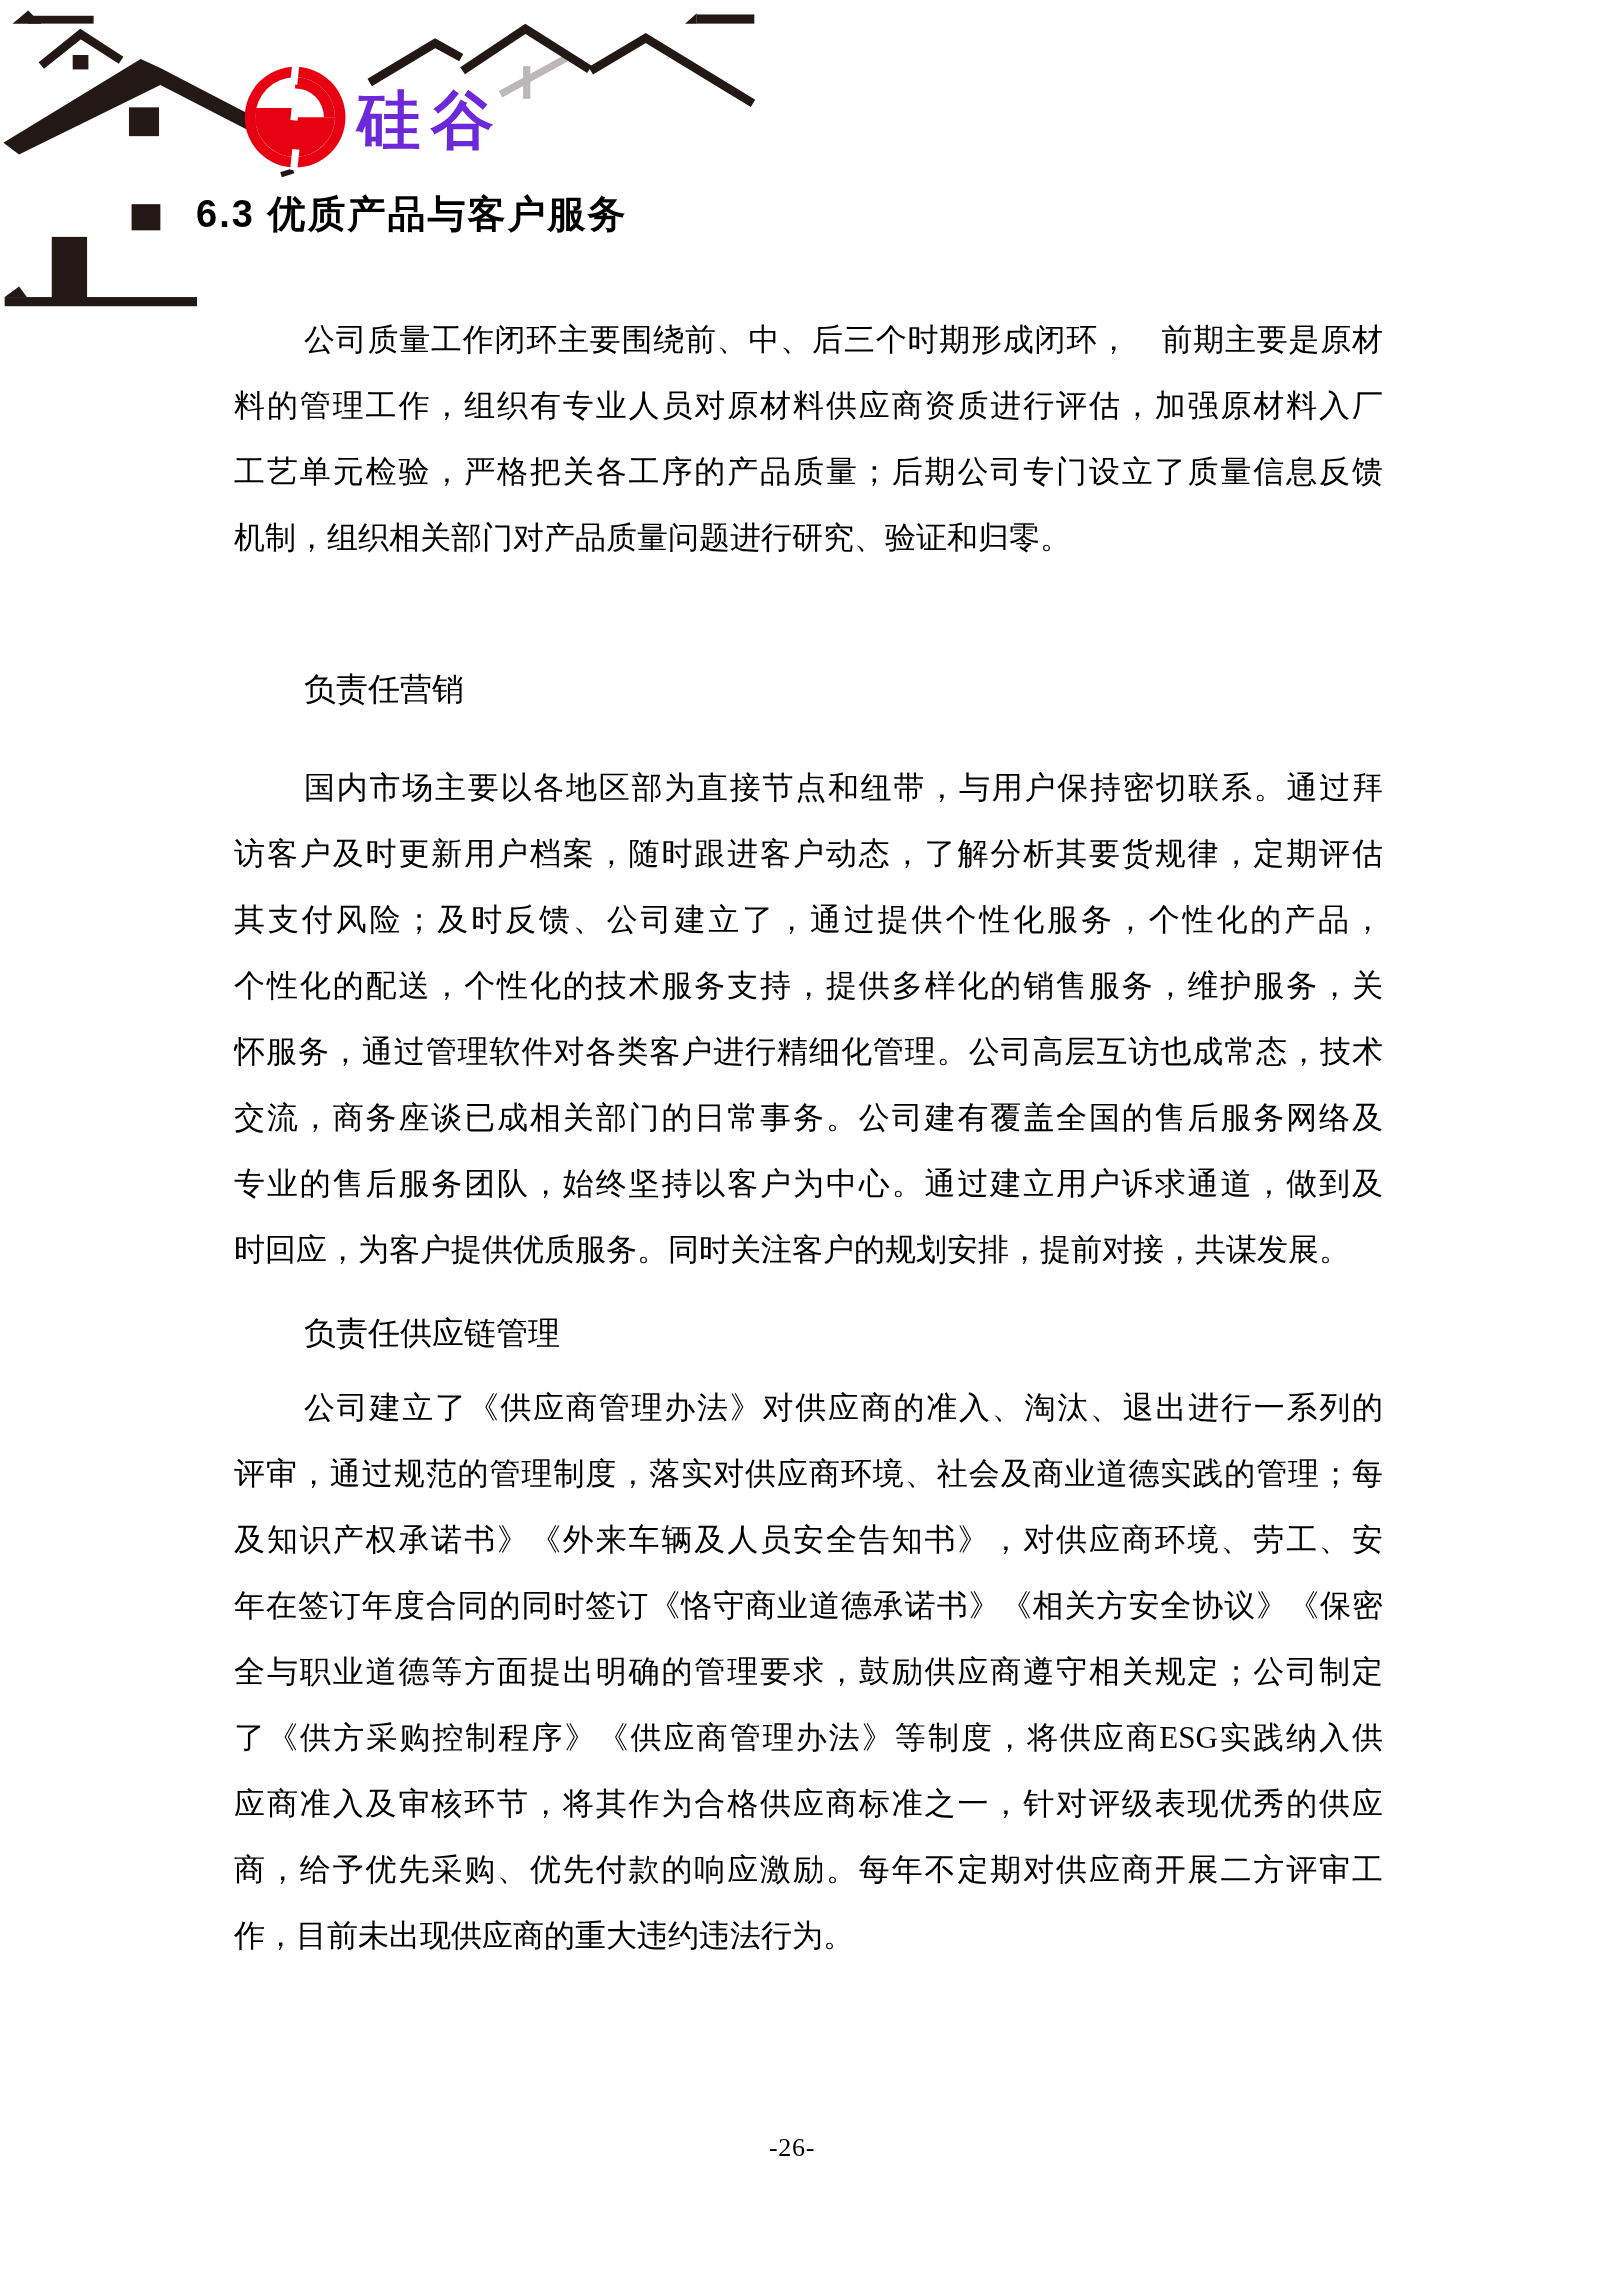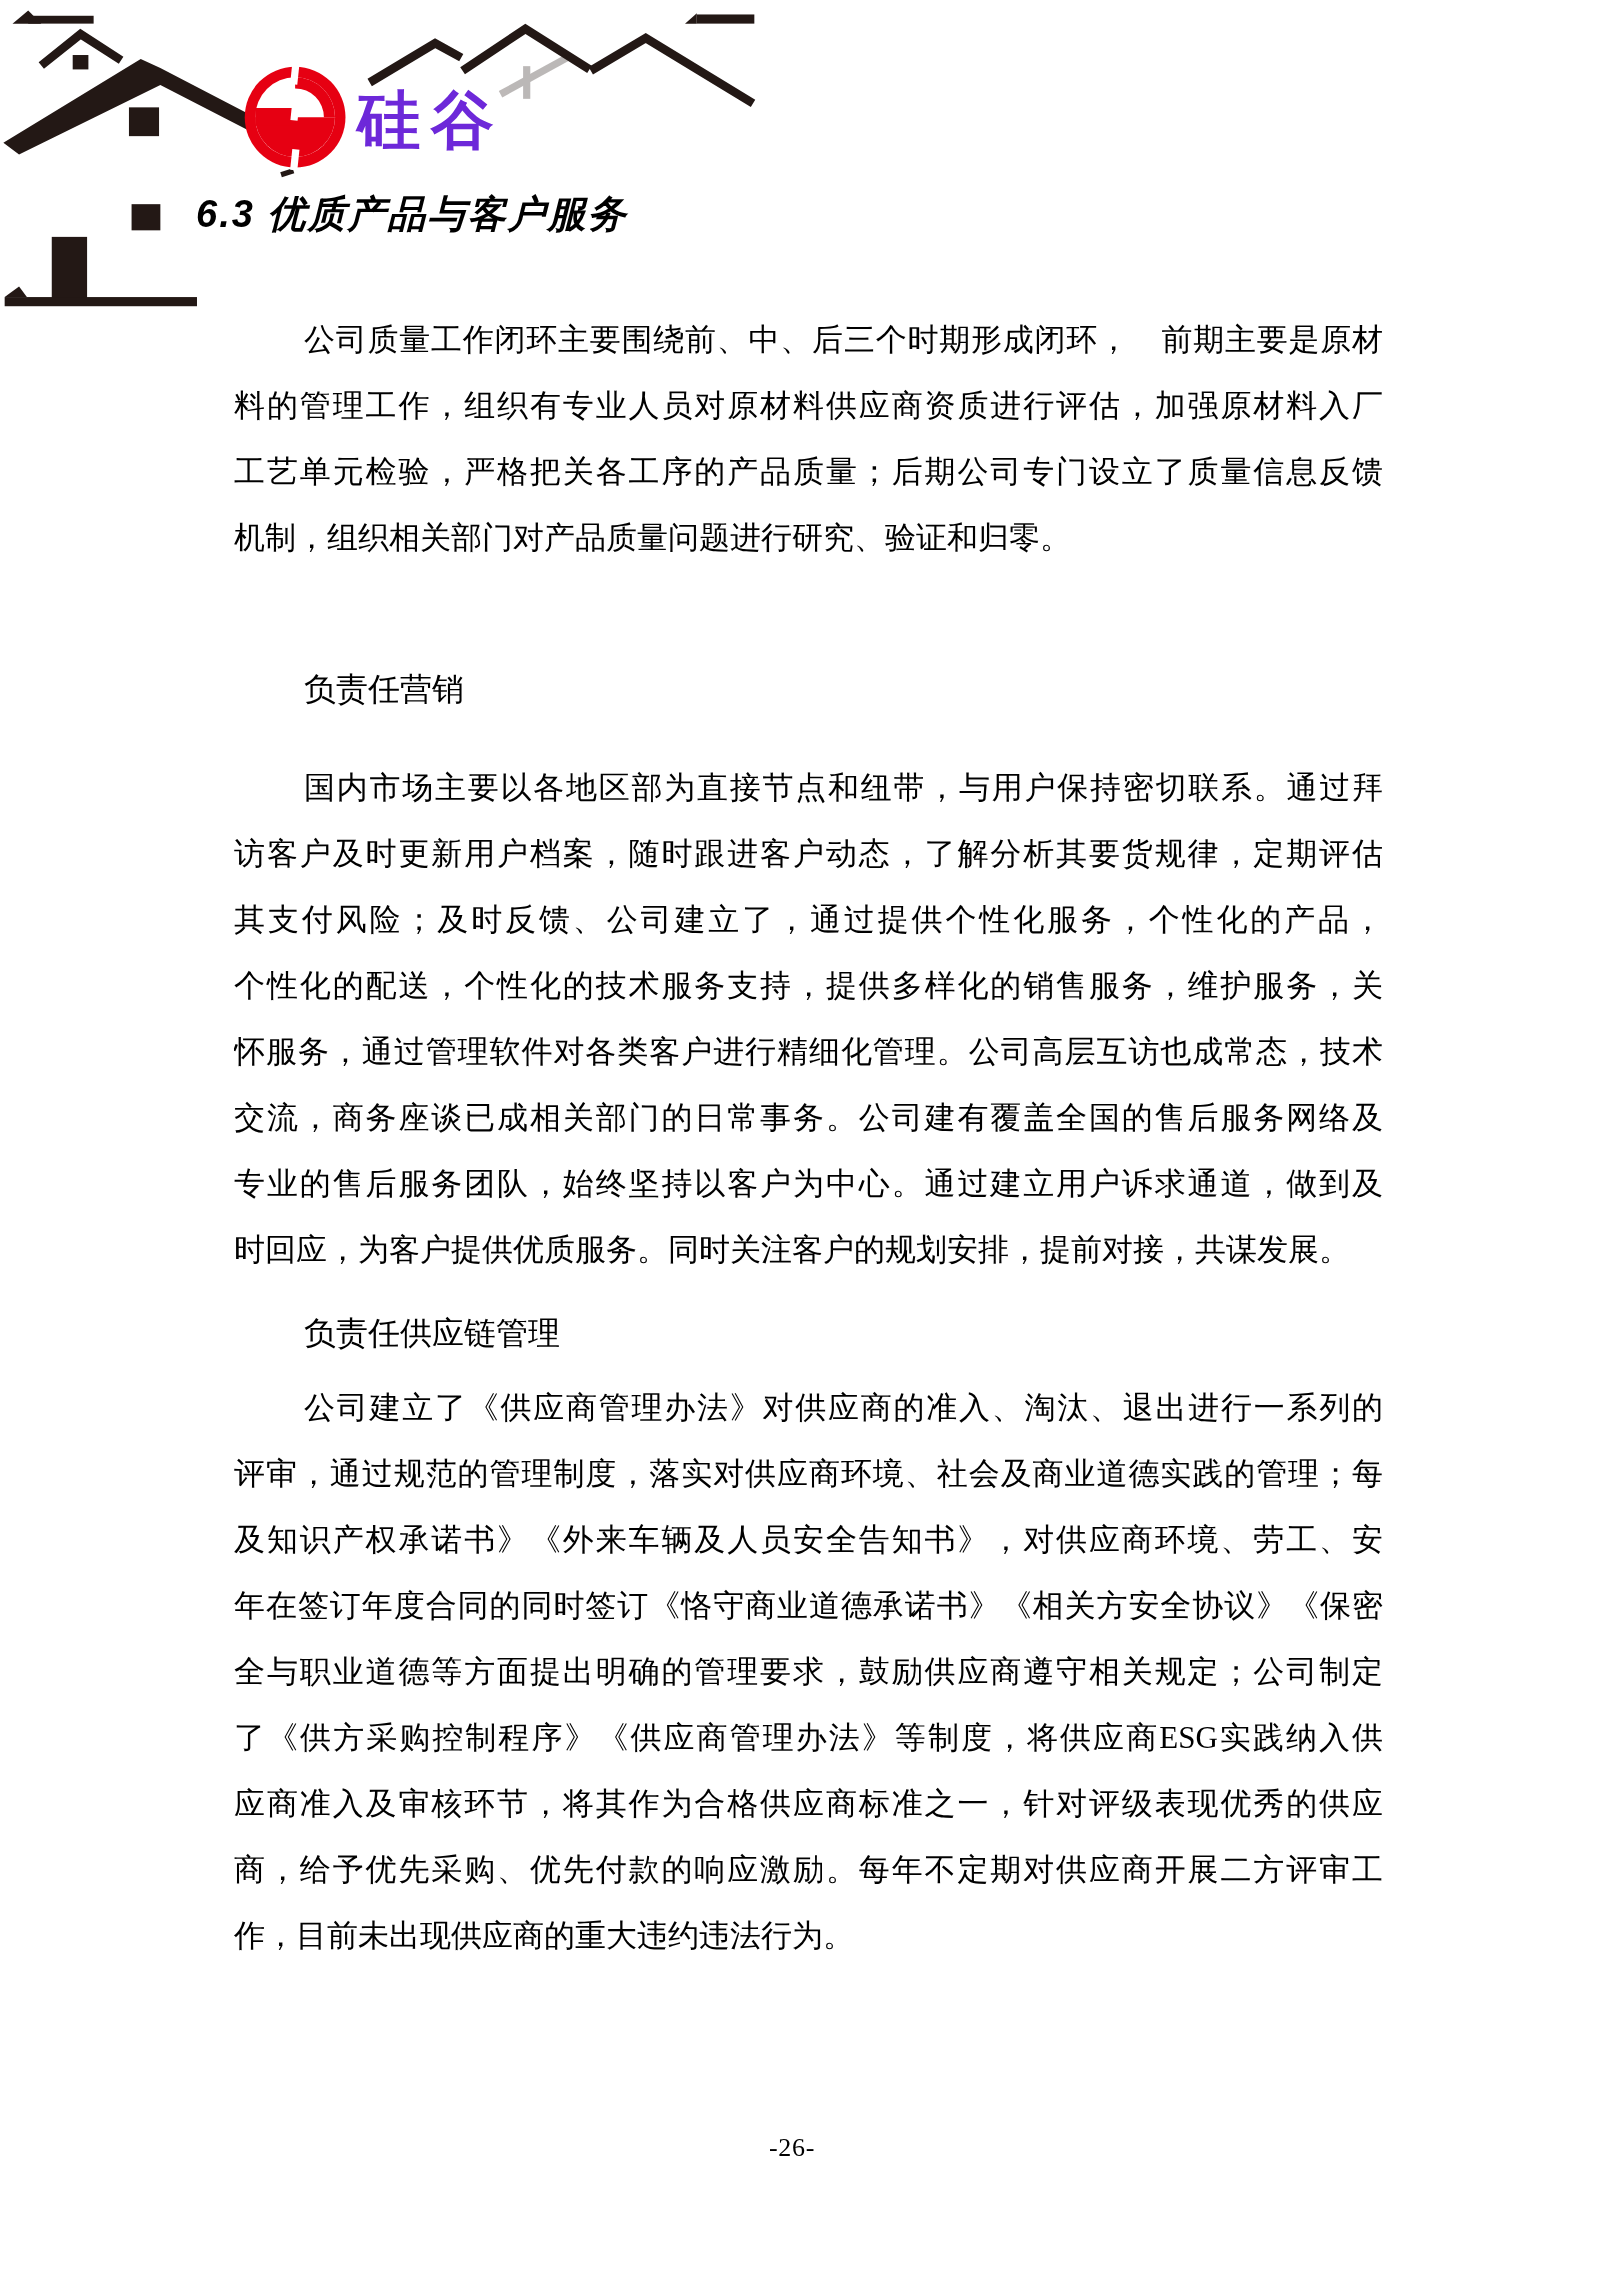--- a/index.html
+++ b/index.html
@@ -18,21 +18,21 @@
     position:absolute;left:346px;top:84px;
     font-family:"Liberation Sans",sans-serif;
     font-weight:900;font-size:63px;line-height:65px;
     letter-spacing:10.5px;color:#6d28d9;white-space:nowrap;margin-left:8px;
   }
   
   .doc-title{
     position:absolute;left:196px;top:191px;
     font-family:"Liberation Sans",sans-serif;
     font-weight:bold;font-size:38px;line-height:46px;
-    letter-spacing:2px;white-space:nowrap;font-style:italic;
+    letter-spacing:2px;white-space:nowrap;
   }
   
   .para{position:absolute;left:234px;width:1149px;}
   .bline{
     display:block;height:66px;line-height:66px;
     font-size:31px;letter-spacing:0;
     text-align:justify;text-align-last:justify;
     overflow:hidden;
   }
   .bline.first{padding-left:70px;}

